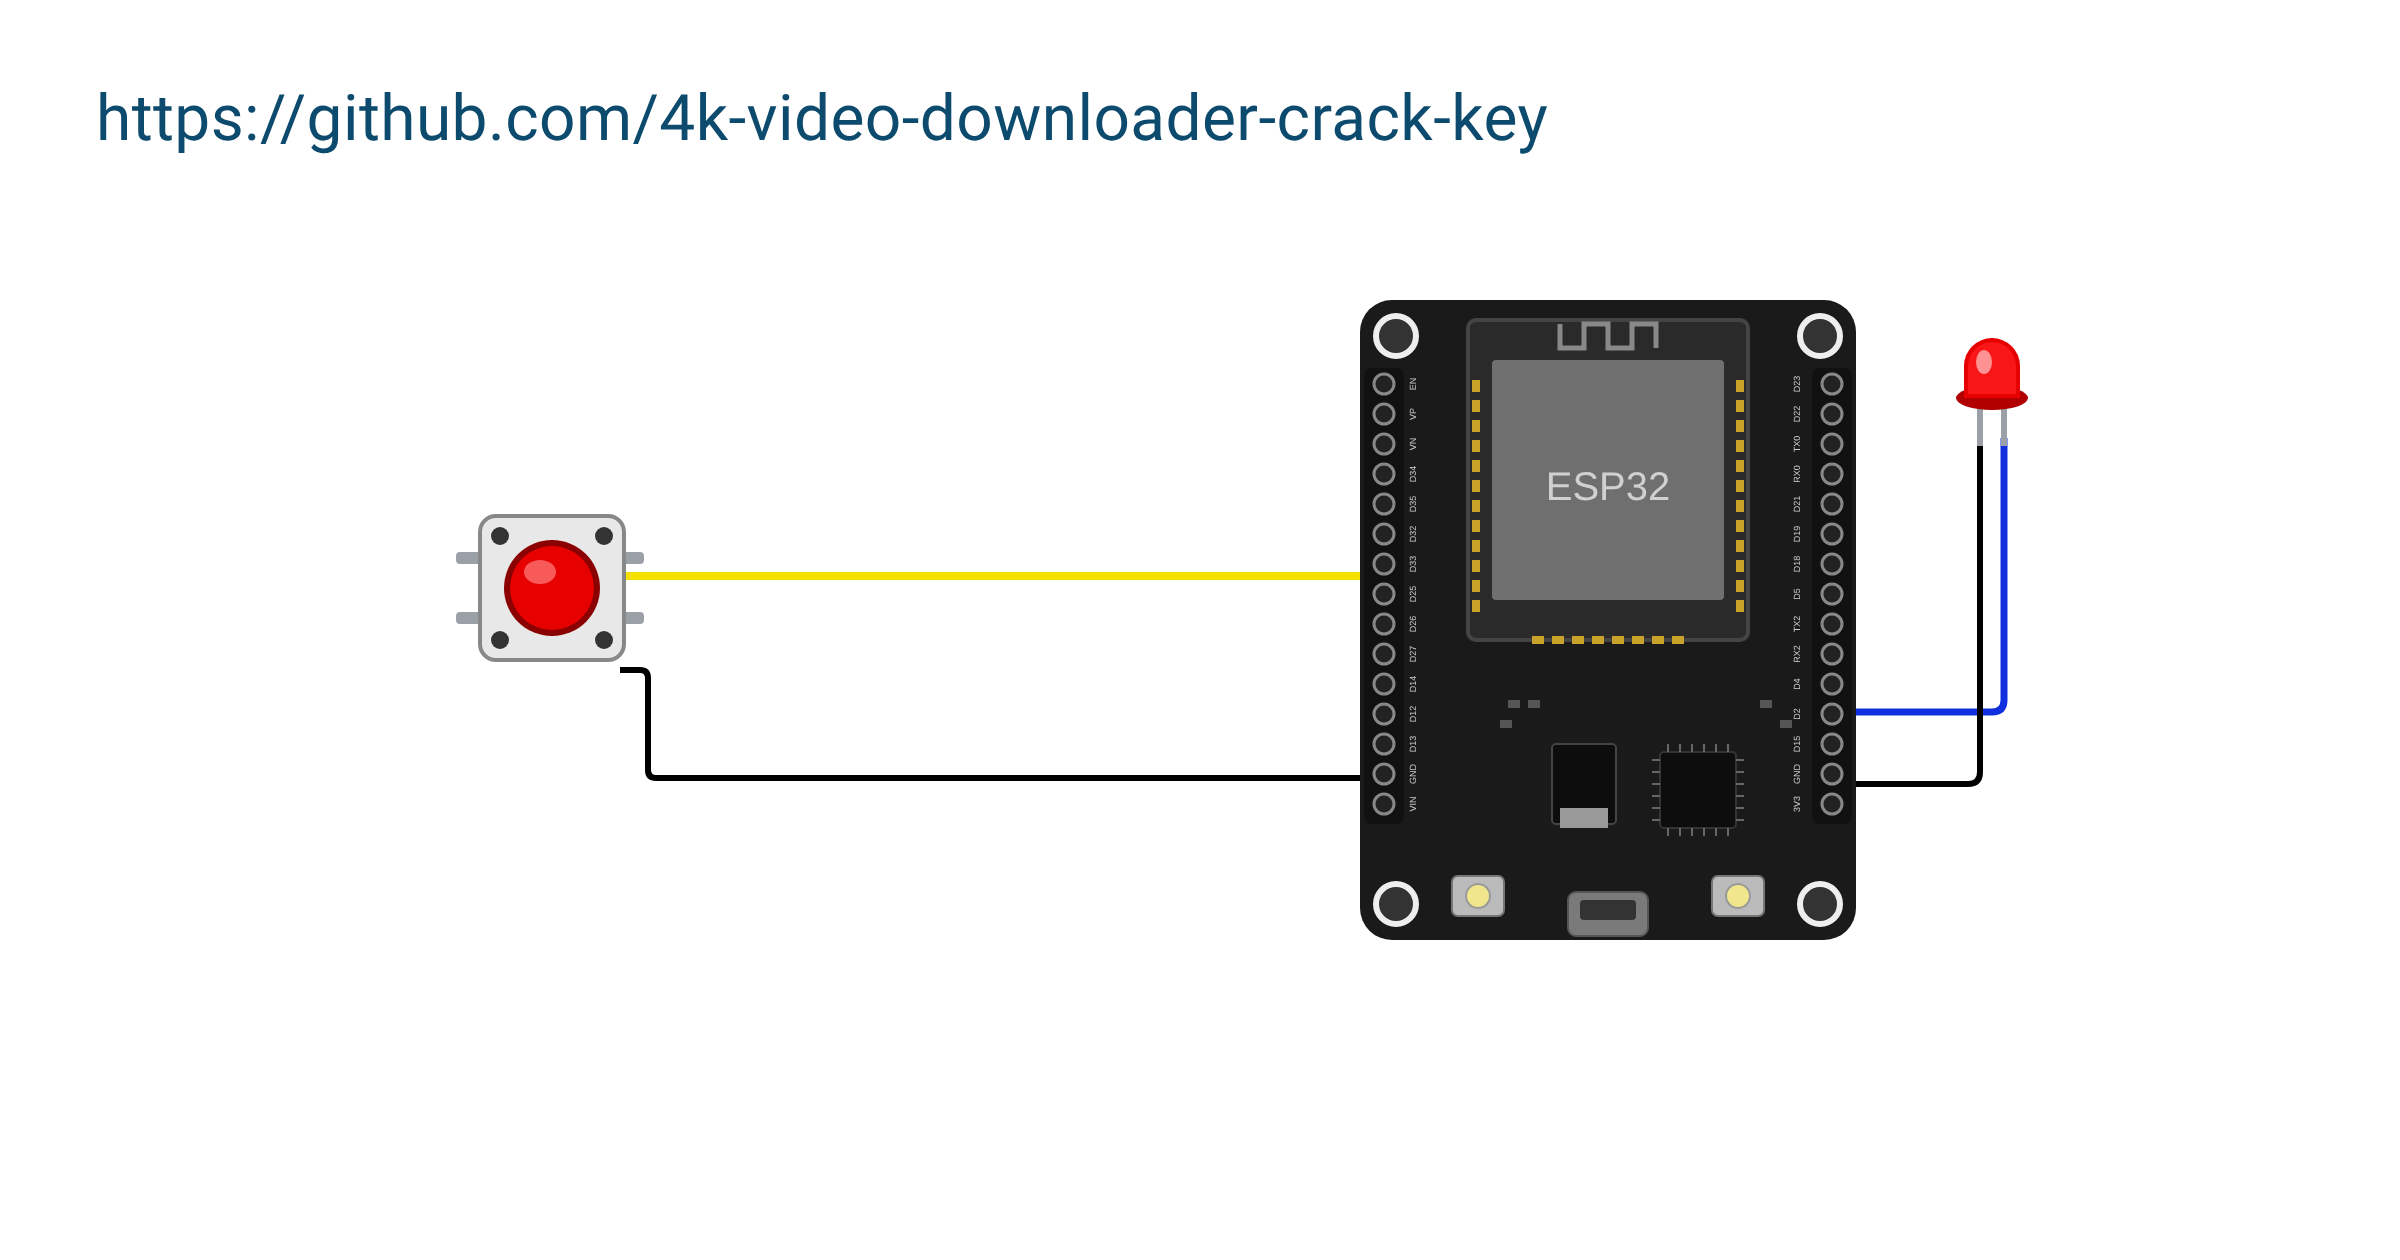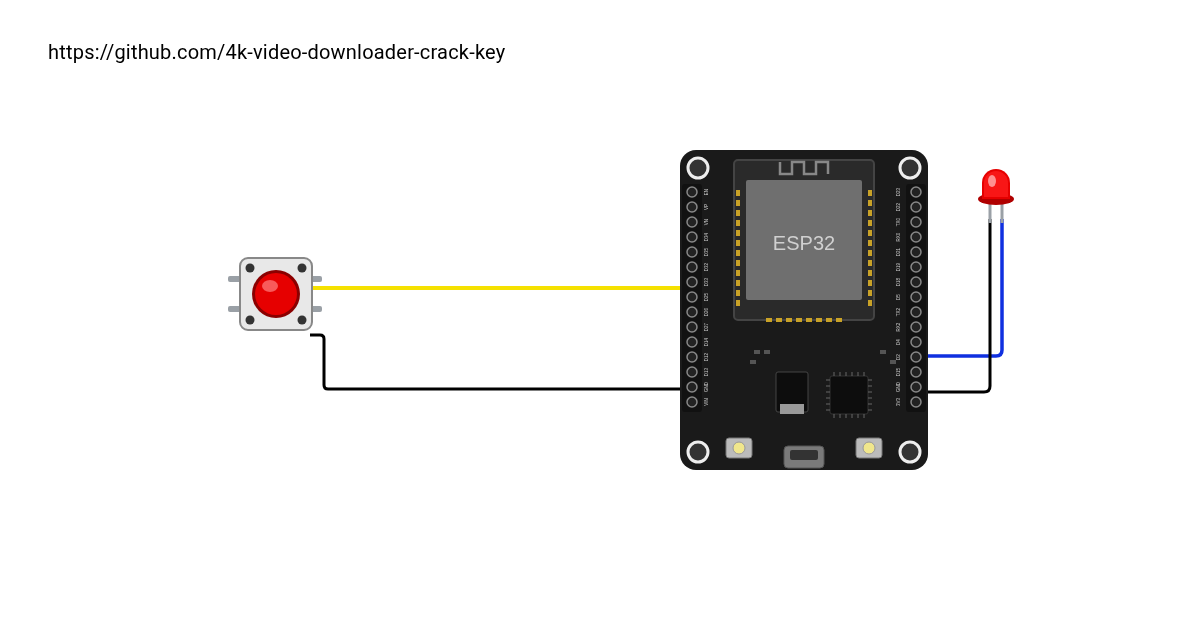--- a/index.html
+++ b/index.html
@@ -9,22 +9,22 @@
     height: 630px;
     background: #ffffff;
     font-family: -apple-system, "Segoe UI", Roboto, "Helvetica Neue", Arial, sans-serif;
     overflow: hidden;
     position: relative;
   }
   .url-text {
     position: absolute;
     top: 40px;
     left: 48px;
-    font-size: 20px;
-    color: #000000;
+    font-size: 32px;
+    color: #0c4a6e;
     font-weight: 400;
     letter-spacing: 0.2px;
   }
   svg.canvas {
     position: absolute;
     top: 0;
     left: 0;
   }
   .chip-label {
     font-family: Arial, sans-serif;

